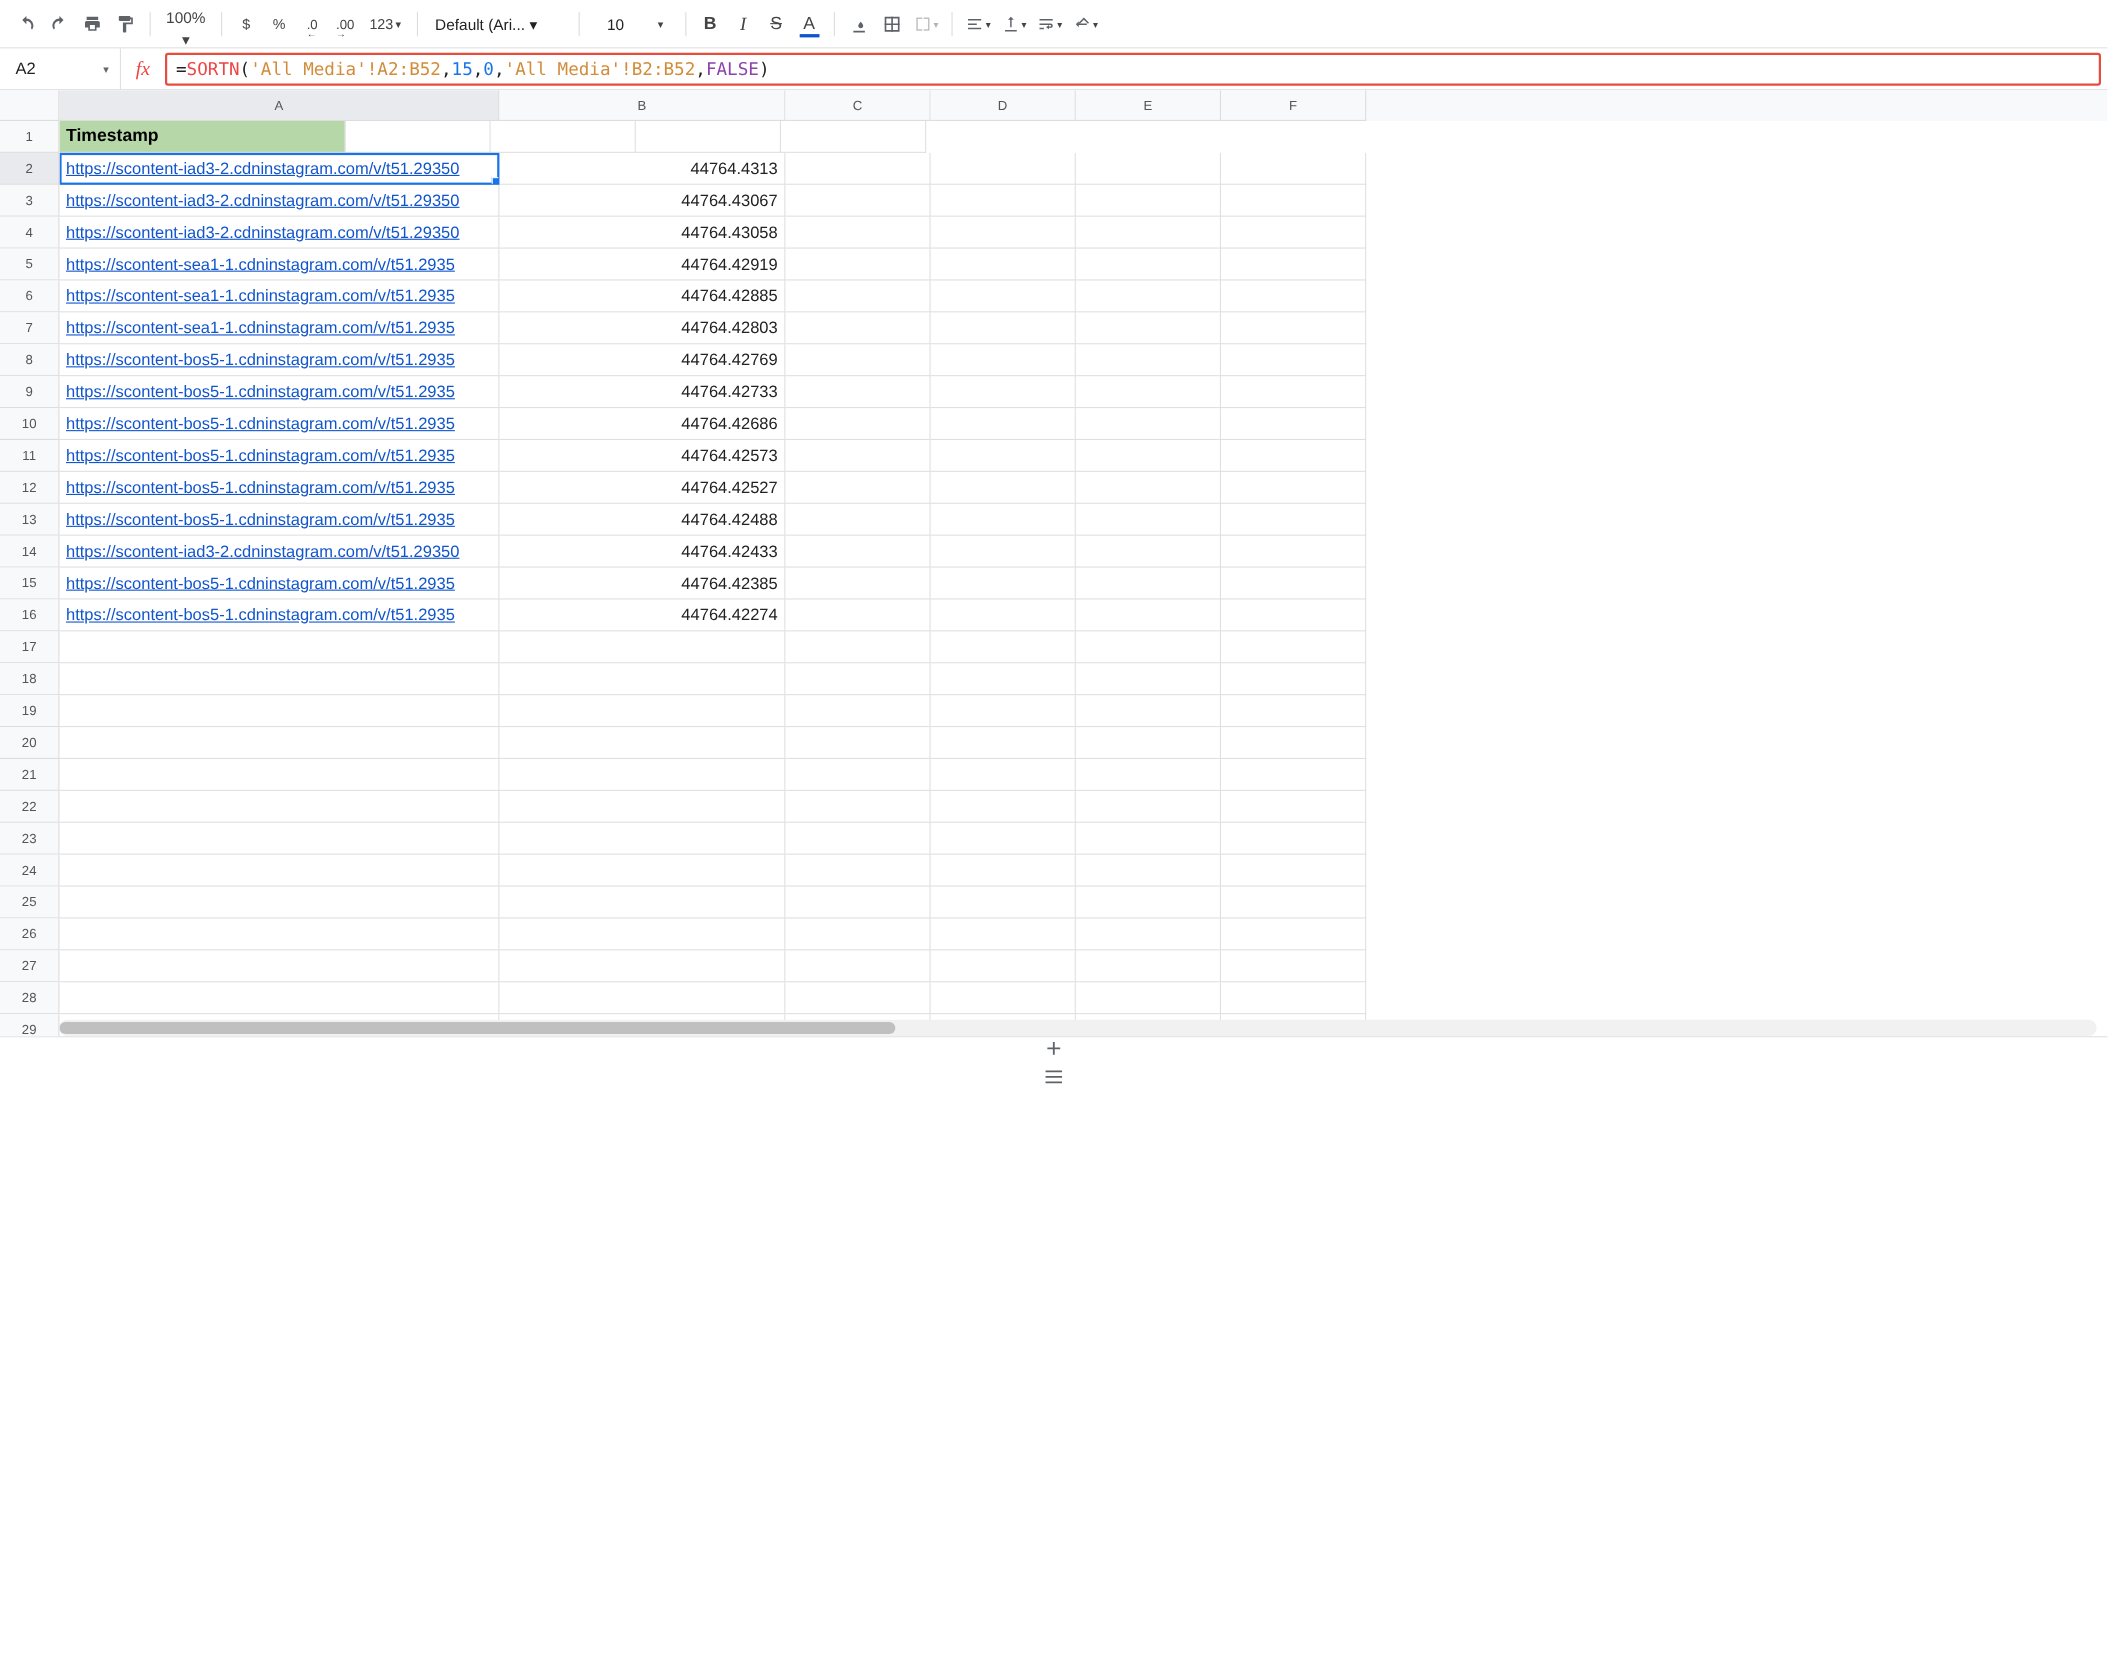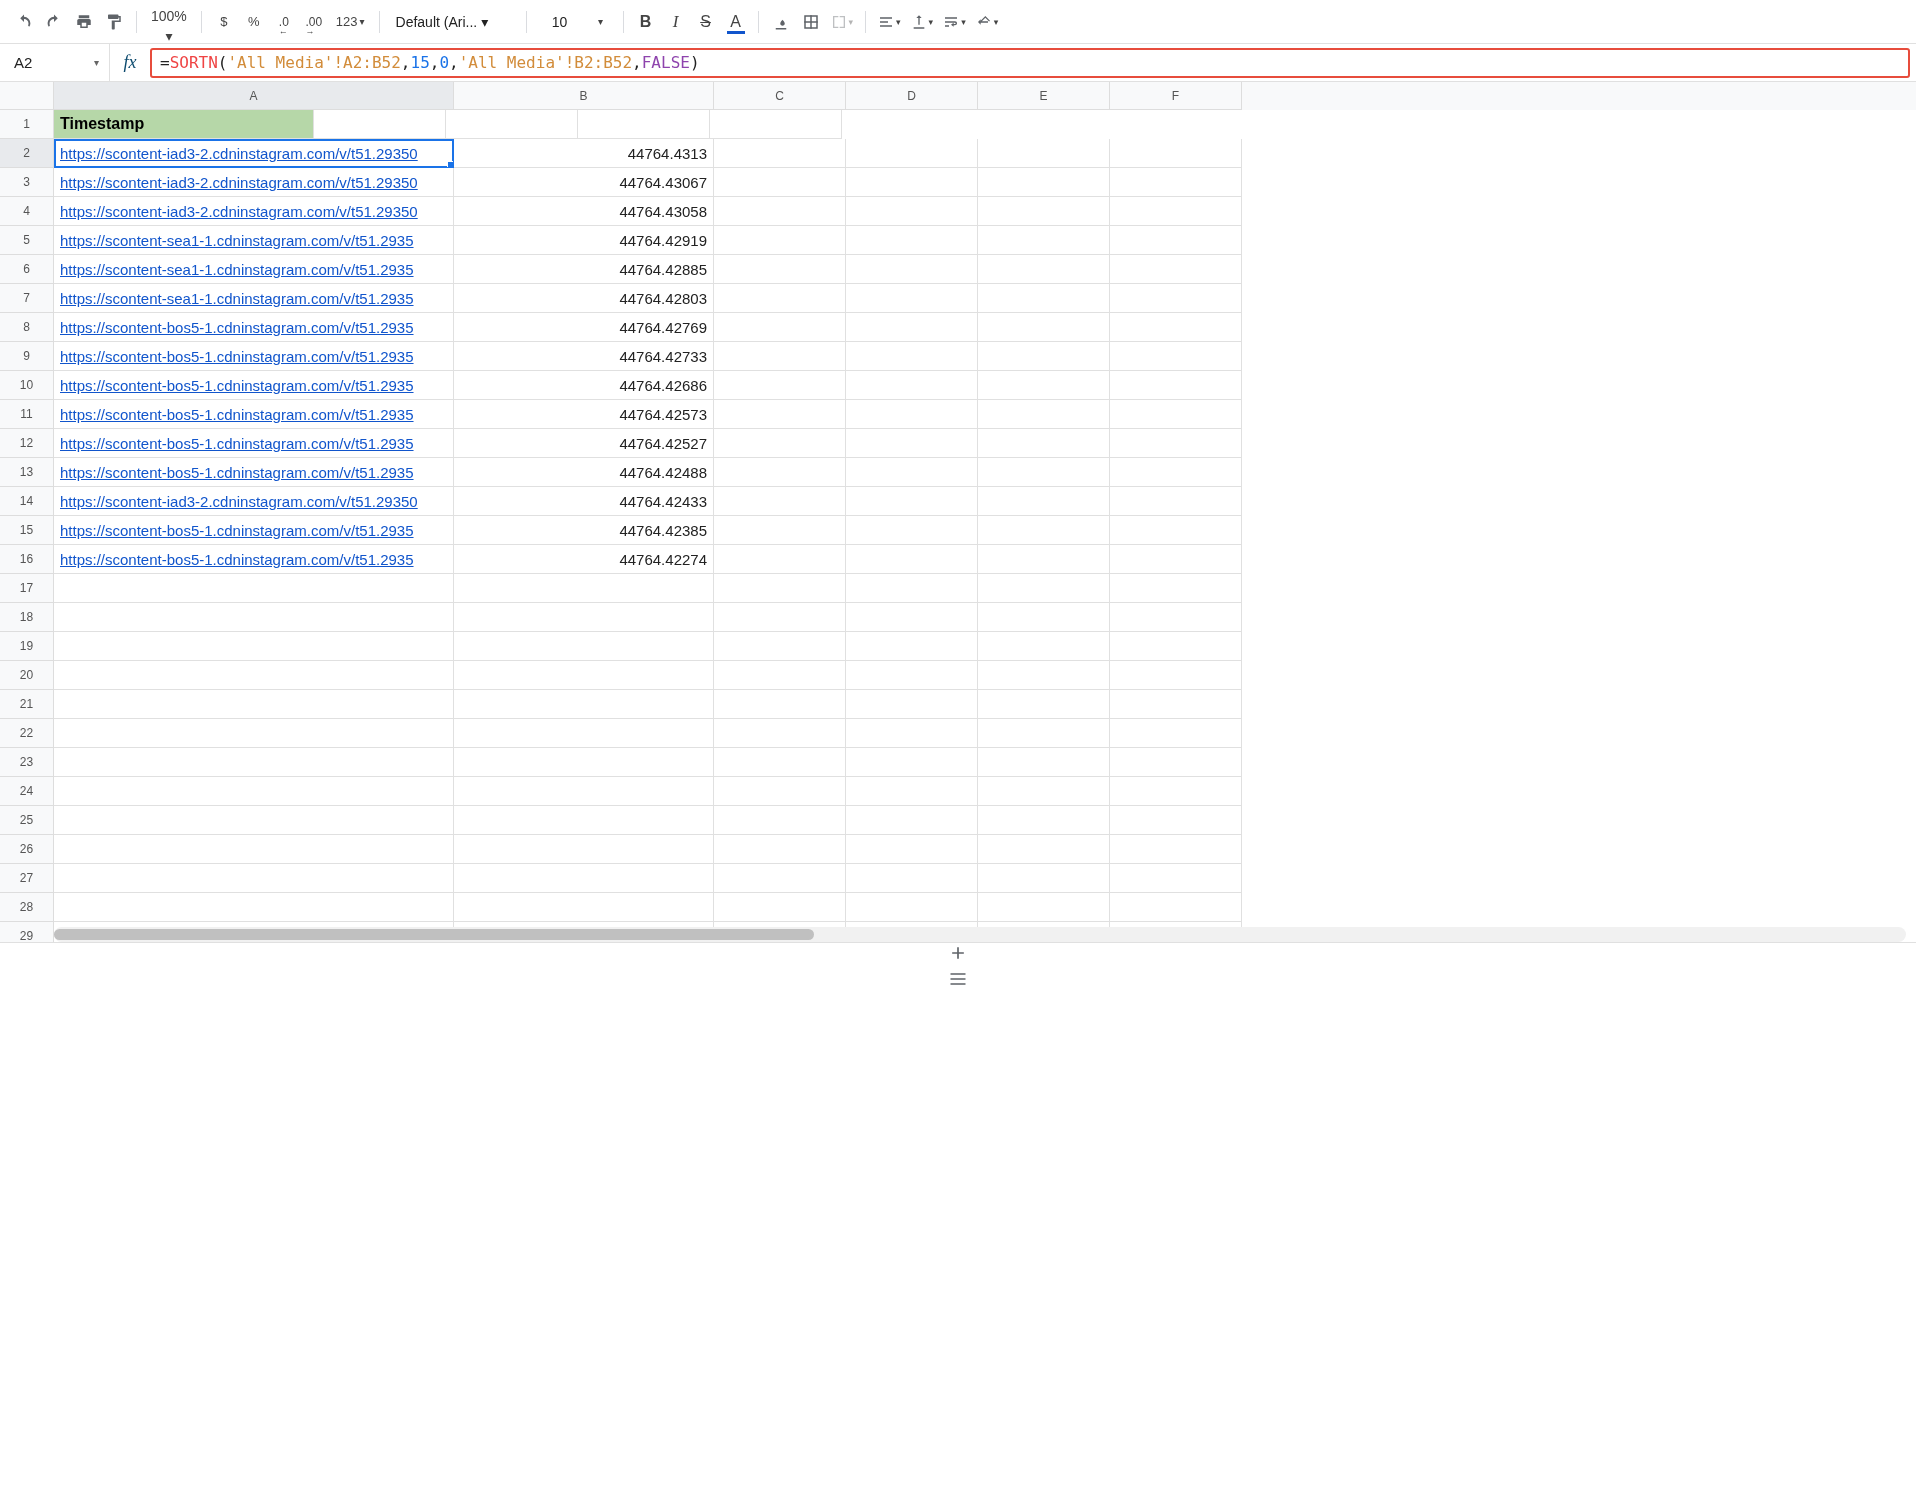--- a/index.html
+++ b/index.html
@@ -13,21 +13,21 @@
 .zoom { display:flex; align-items:center; gap:4px; padding:0 6px; height:28px; cursor:pointer; color:#444; font-size:14px;flex-direction:column; }
 .fontname { display:flex; align-items:center; gap:4px; padding:0 8px; height:28px; cursor:pointer; font-size:14px; min-width:130px; }
 .fontsize { display:flex; align-items:center; justify-content:center; width:50px; height:26px; font-size:14px; }
 .tcolor { position:relative; }
 .tcolor .bar { position:absolute; bottom:2px; left:5px; width:18px; height:3px; background:#1155cc; }
 .tbtn.disabled { opacity:0.4; }
 
 
 .fxrow { display:flex; align-items:center; height:38px; border-bottom:1px solid #e0e0e0; }
 .namebox { display:flex; align-items:center; justify-content:space-between; width:110px; height:100%; padding:0 10px 0 14px; border-right:1px solid #e0e0e0; font-size:15px; }
-.fxicon { display:flex; align-items:center; justify-content:center; width:40px; height:100%; font-style:italic; font-family:serif; color:#0c4a6e; font-size:18px; }
+.fxicon { display:flex; align-items:center; justify-content:center; width:40px; height:100%; font-style:italic; font-family:serif; color:#ef4444; font-size:18px; }
 .formula { flex:1; height:30px; display:flex; align-items:center; padding:0 8px; font-family:Menlo,Consolas,monospace; font-size:16px; border:2.5px solid #e74c3c; border-radius:3px; margin-right:6px; }
 .formula .eq { color:#222; }
 .formula .fn { color:#ef4444; }
 .formula .str { color:#d28c3a; }
 .formula .num { color:#1a73e8; }
 .formula .kw { color:#8e44ad; }
 .formula .p { color:#222; }
 
 
 .gridwrap { position:relative; overflow:hidden; height:860px; }

